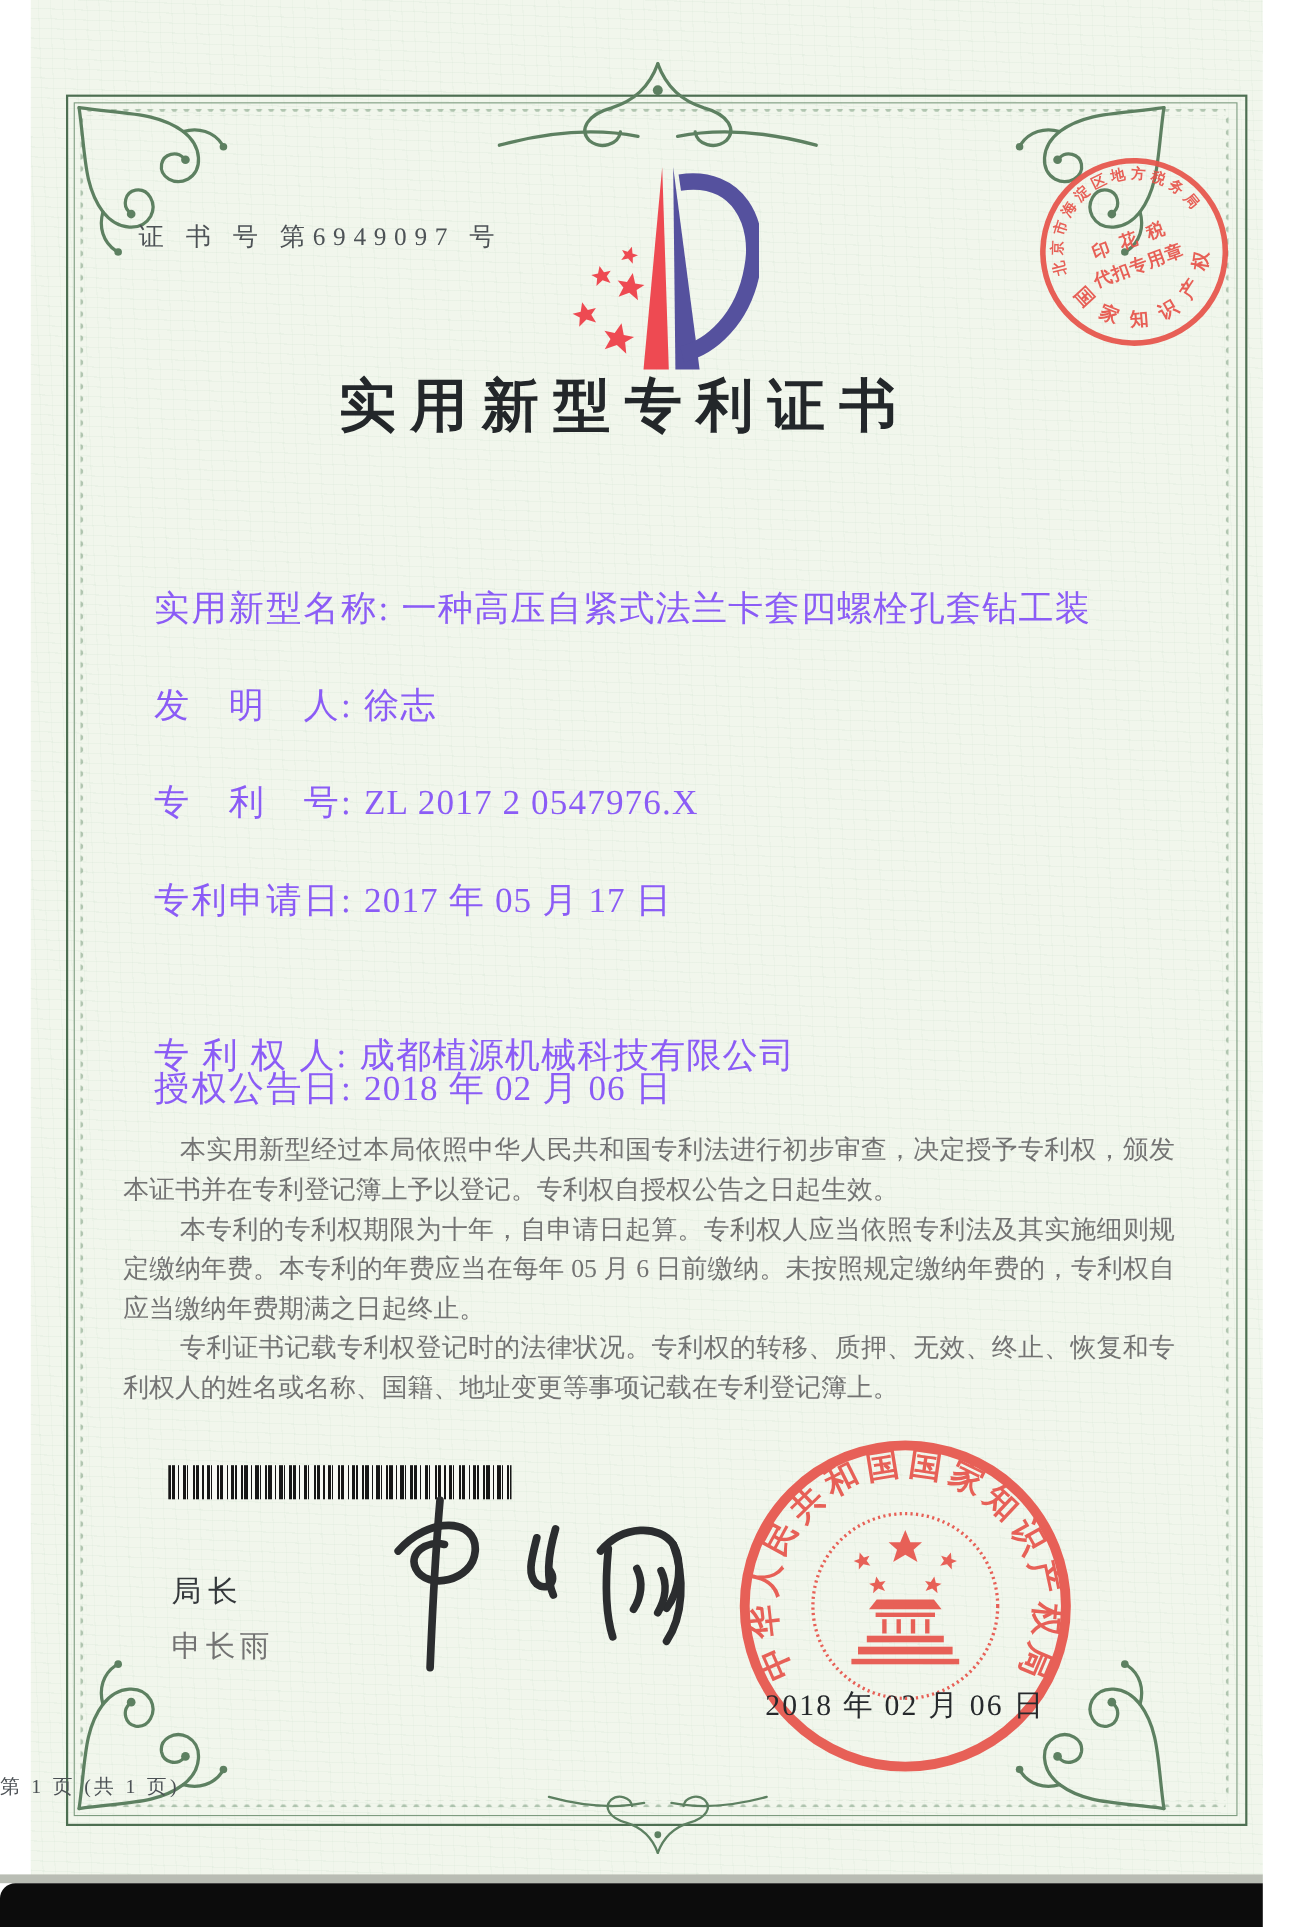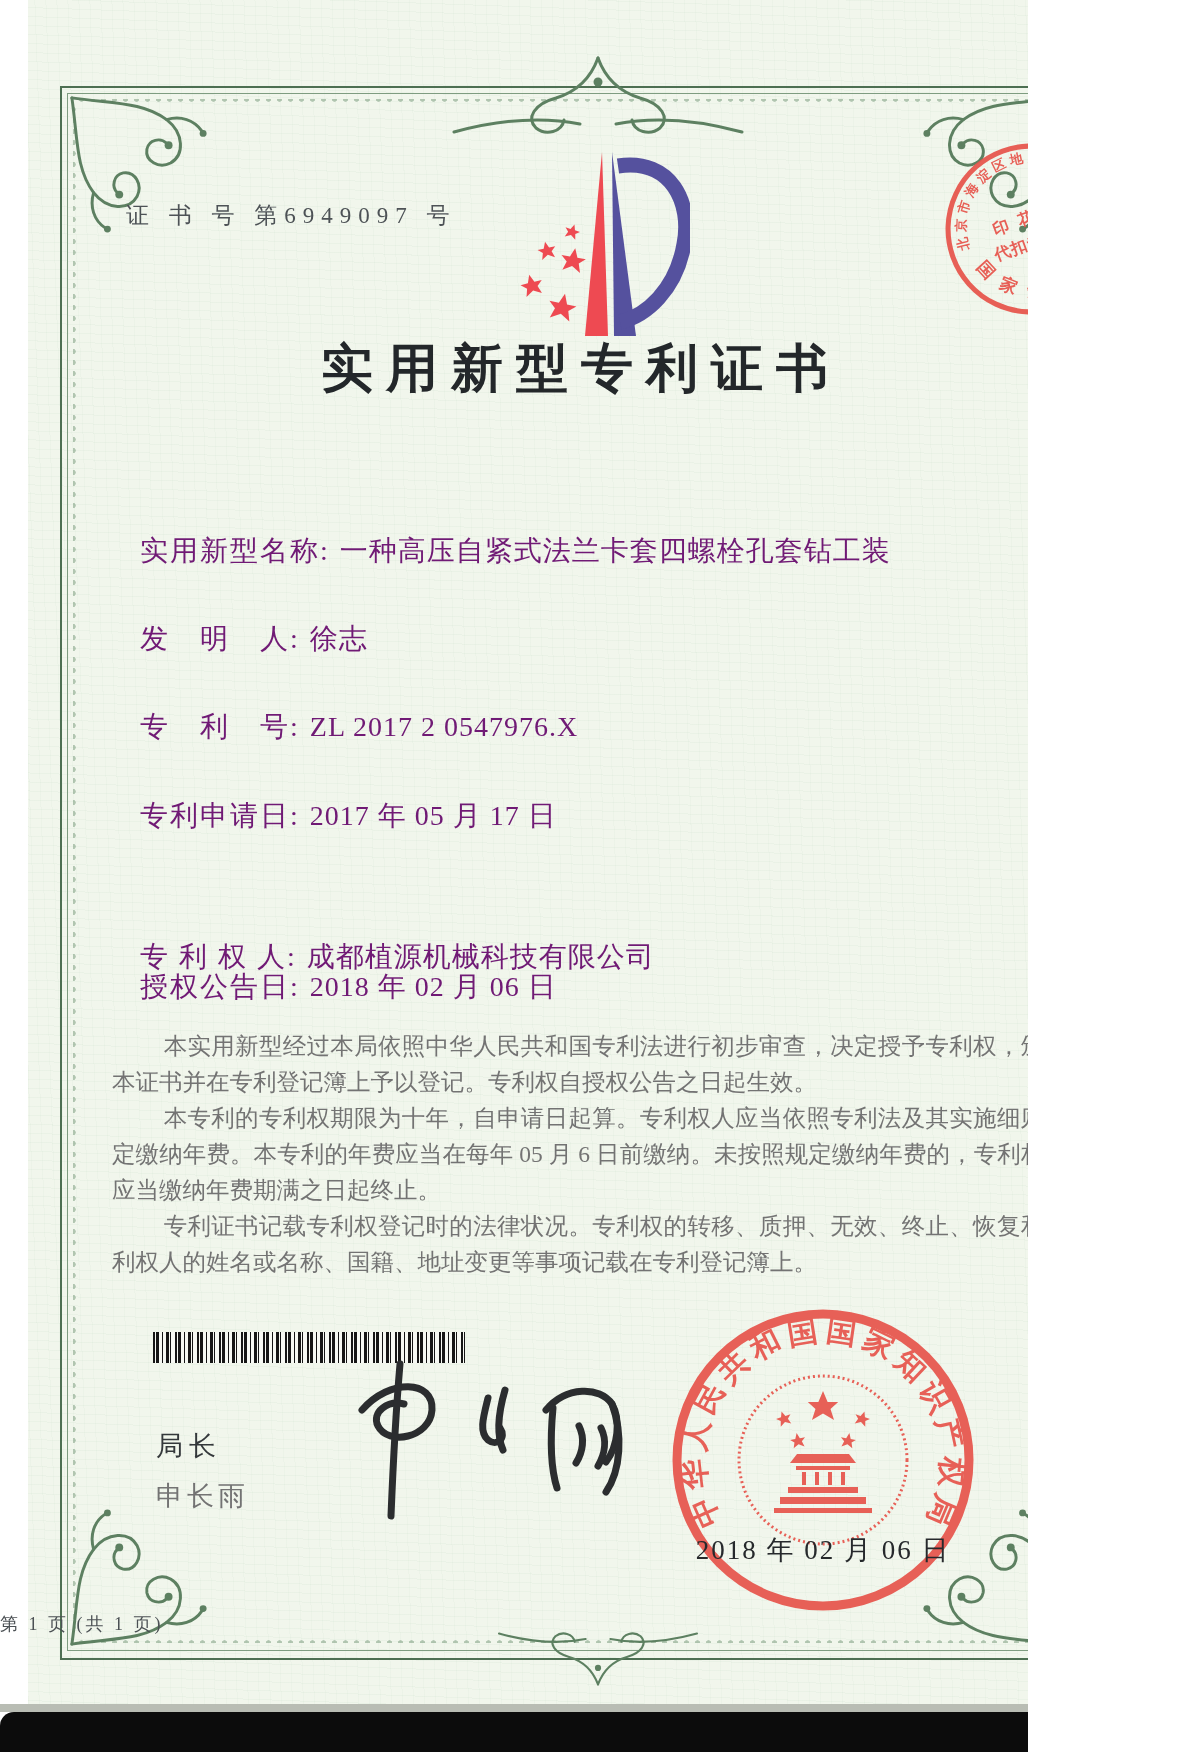--- a/index.html
+++ b/index.html
@@ -1,16 +1,16 @@
 <!DOCTYPE html>
 <html><head>
 <meta charset="utf-8">
 <style>
   html,body{margin:0;padding:0;background:#ffffff;}
-  #canvas{position:relative;width:1028px;height:1752px;overflow:hidden;
+  #canvas{position:relative;width:1148px;height:1752px;overflow:hidden;
           font-family:"Liberation Serif","DejaVu Serif",serif;background:#ffffff;}
 
   
   .paper{position:absolute;left:28px;top:0;width:1156px;height:1710px;
     background:
       repeating-linear-gradient(2deg, rgba(140,185,150,0.07) 0 1px, transparent 1px 9px),
       repeating-linear-gradient(88deg, rgba(140,185,150,0.05) 0 1px, transparent 1px 11px),
       #f1f6ec;}
   .page-edge-right{position:absolute;left:1184px;top:0;width:5px;height:1710px;
     background:linear-gradient(to right,#cdd2ca,#878c85);}
@@ -39,25 +39,25 @@
   .corner.bl{left:64px;top:1504px;transform:scaleY(-1);}
   .corner.br{left:918px;top:1504px;transform:scale(-1,-1);}
   .crest{position:absolute;color:#5d8061;}
   .crest.top{left:438px;top:50px;width:320px;height:90px;}
   .crest.bottom{left:488px;top:1628px;width:220px;height:62px;transform:scaleY(-1);}
 
   
   .cert-no{position:absolute;left:126px;top:200px;font-size:23px;letter-spacing:7px;color:#4d5256;}
   .logo{position:absolute;left:430px;top:150px;width:260px;height:190px;}
   .tax-stamp{position:absolute;left:942px;top:140px;width:178px;height:178px;opacity:.93;}
-  .title{position:absolute;left:16px;top:334px;width:1130px;text-align:center;
+  .title{position:absolute;left:3px;top:334px;width:1130px;text-align:center;
     font-size:52px;font-weight:700;color:#23272a;letter-spacing:13px;}
 
   
-  .field{position:absolute;left:140px;font-size:28px;color:#701a75;white-space:nowrap;}
+  .field{position:absolute;left:140px;font-size:32px;color:#8b5cf6;white-space:nowrap;}
   .field .lbl{letter-spacing:2px;}
   .field .val{margin-left:10px;letter-spacing:1px;}
   .f0{top:532px;} .f1{top:620px;} .f2{top:708px;} .f3{top:797px;} .f4{top:938px;} .f5{top:968px;}
 
   
   .body-text{position:absolute;left:112px;top:1028px;width:956px;
     font-size:23.5px;line-height:36px;color:#737373;text-align:justify;}
   .body-text p{margin:0;text-indent:2.2em;}
 
   

